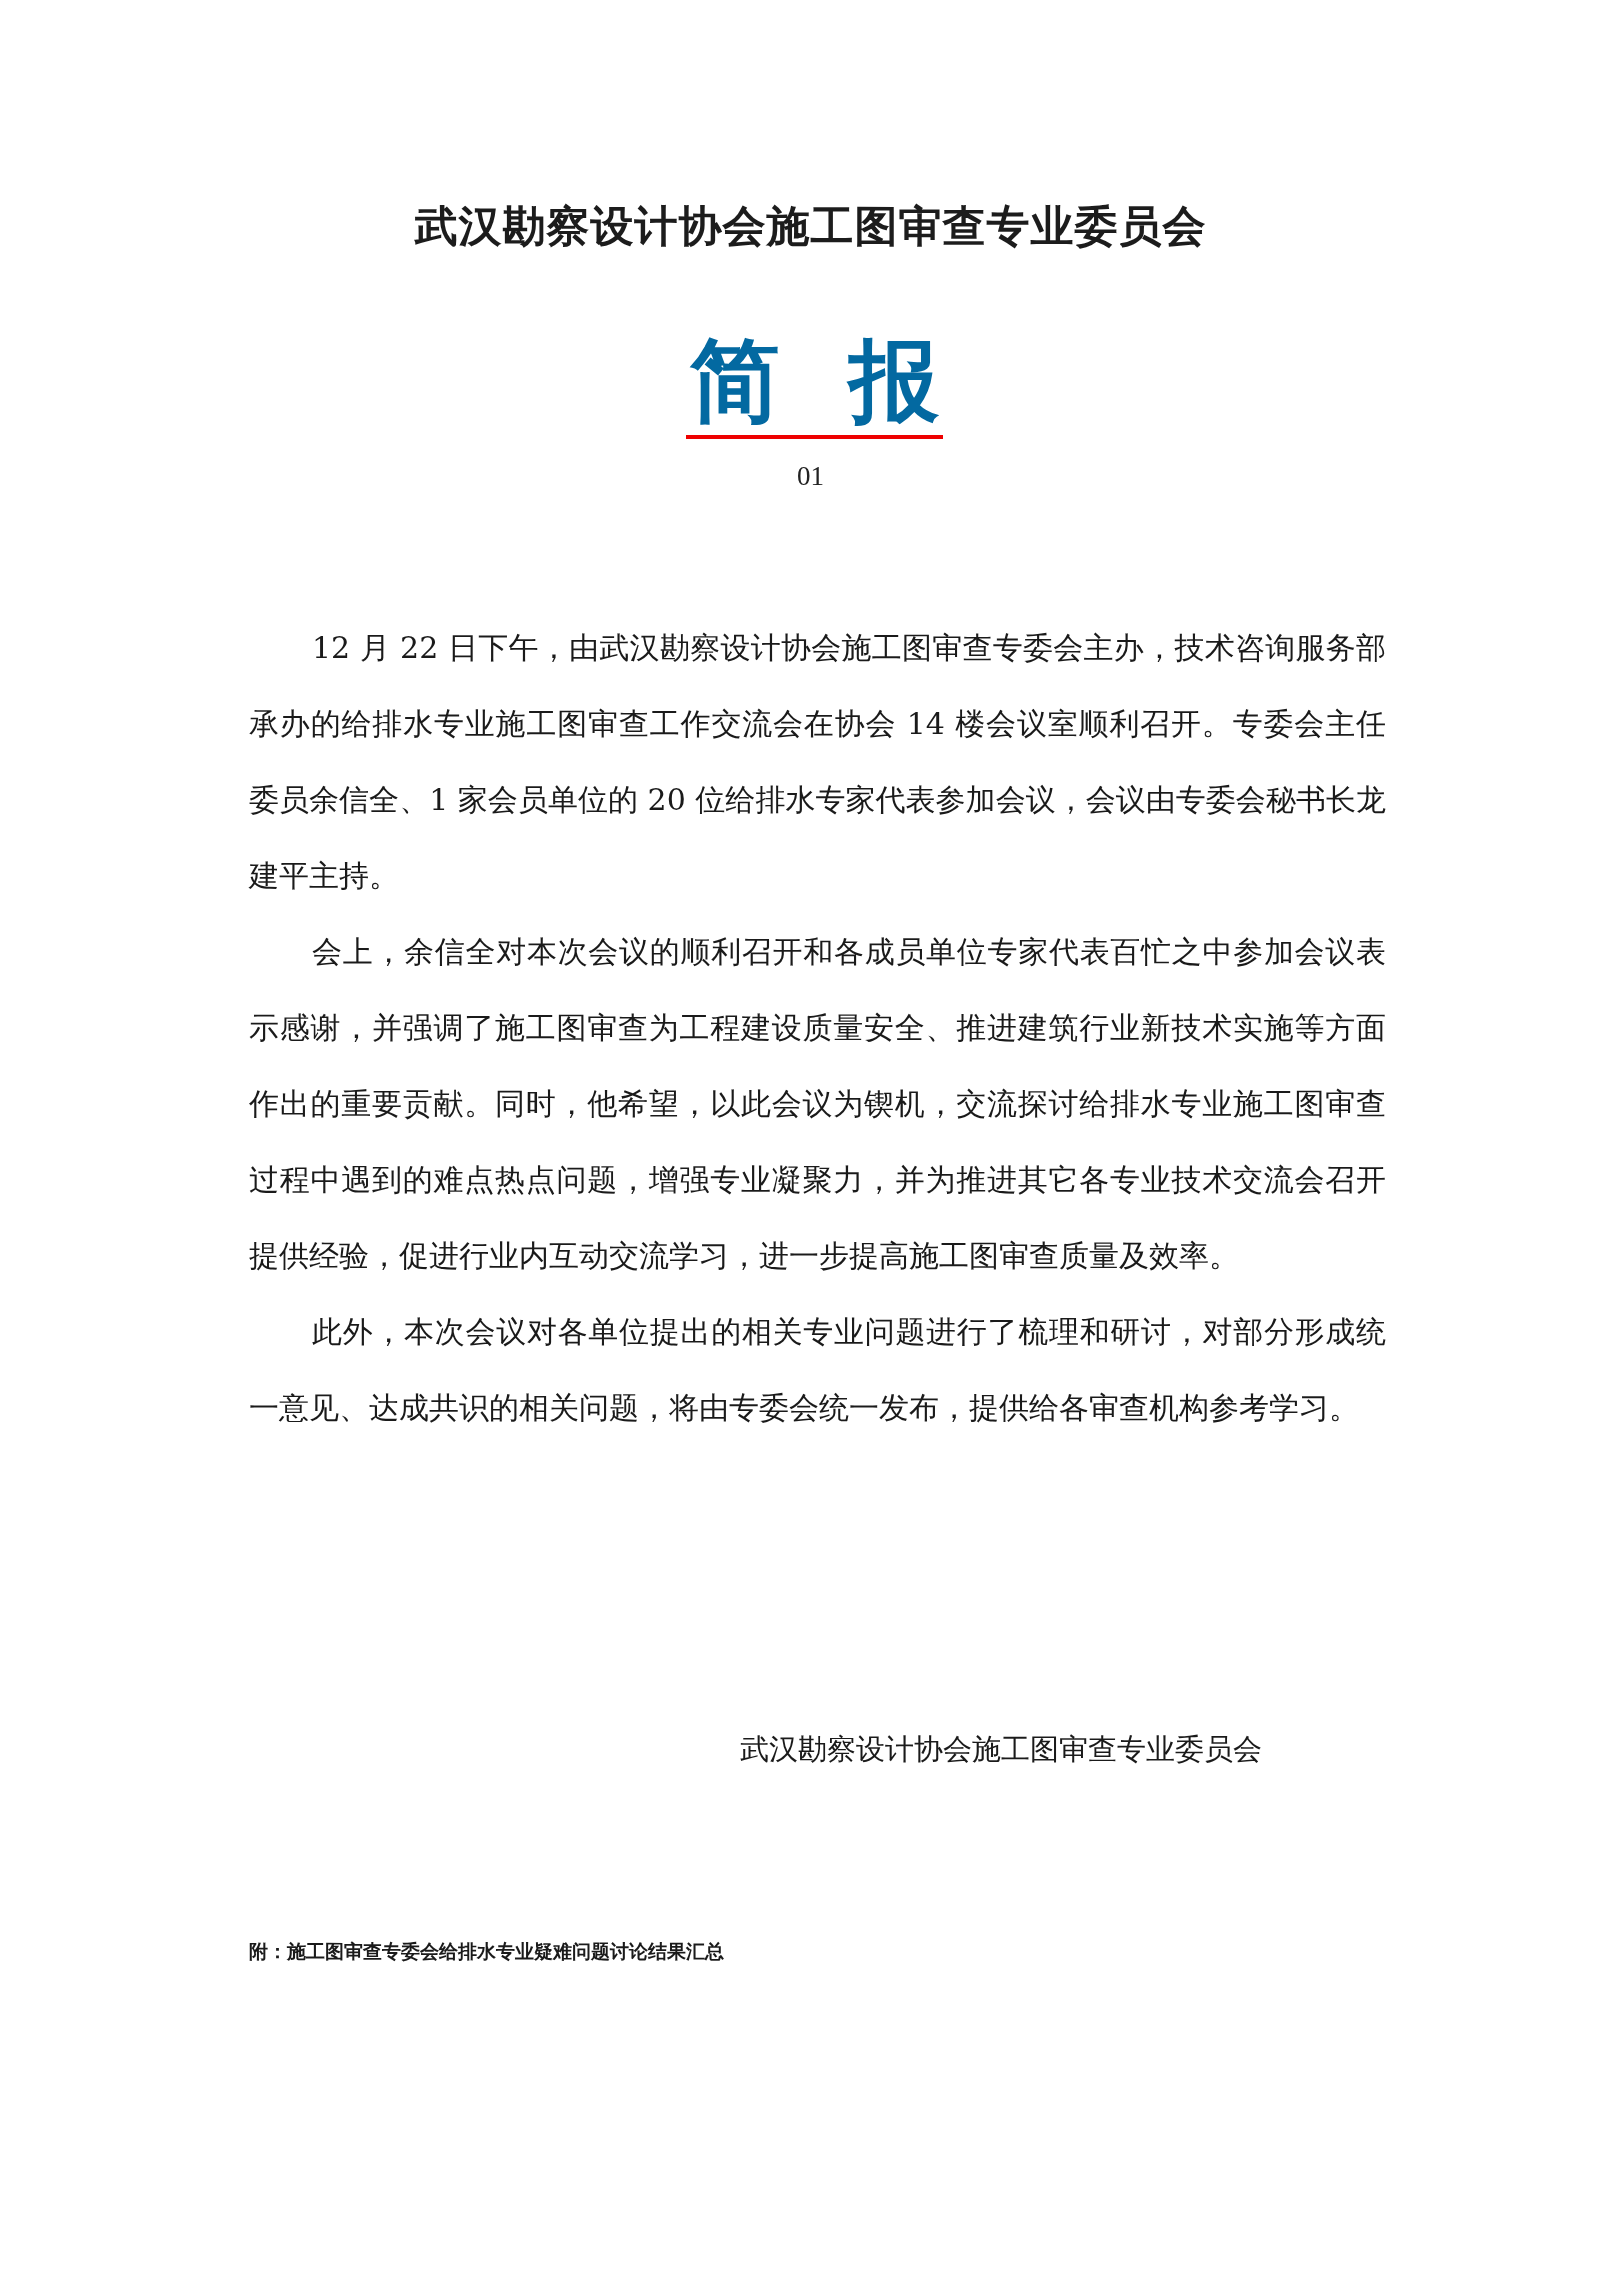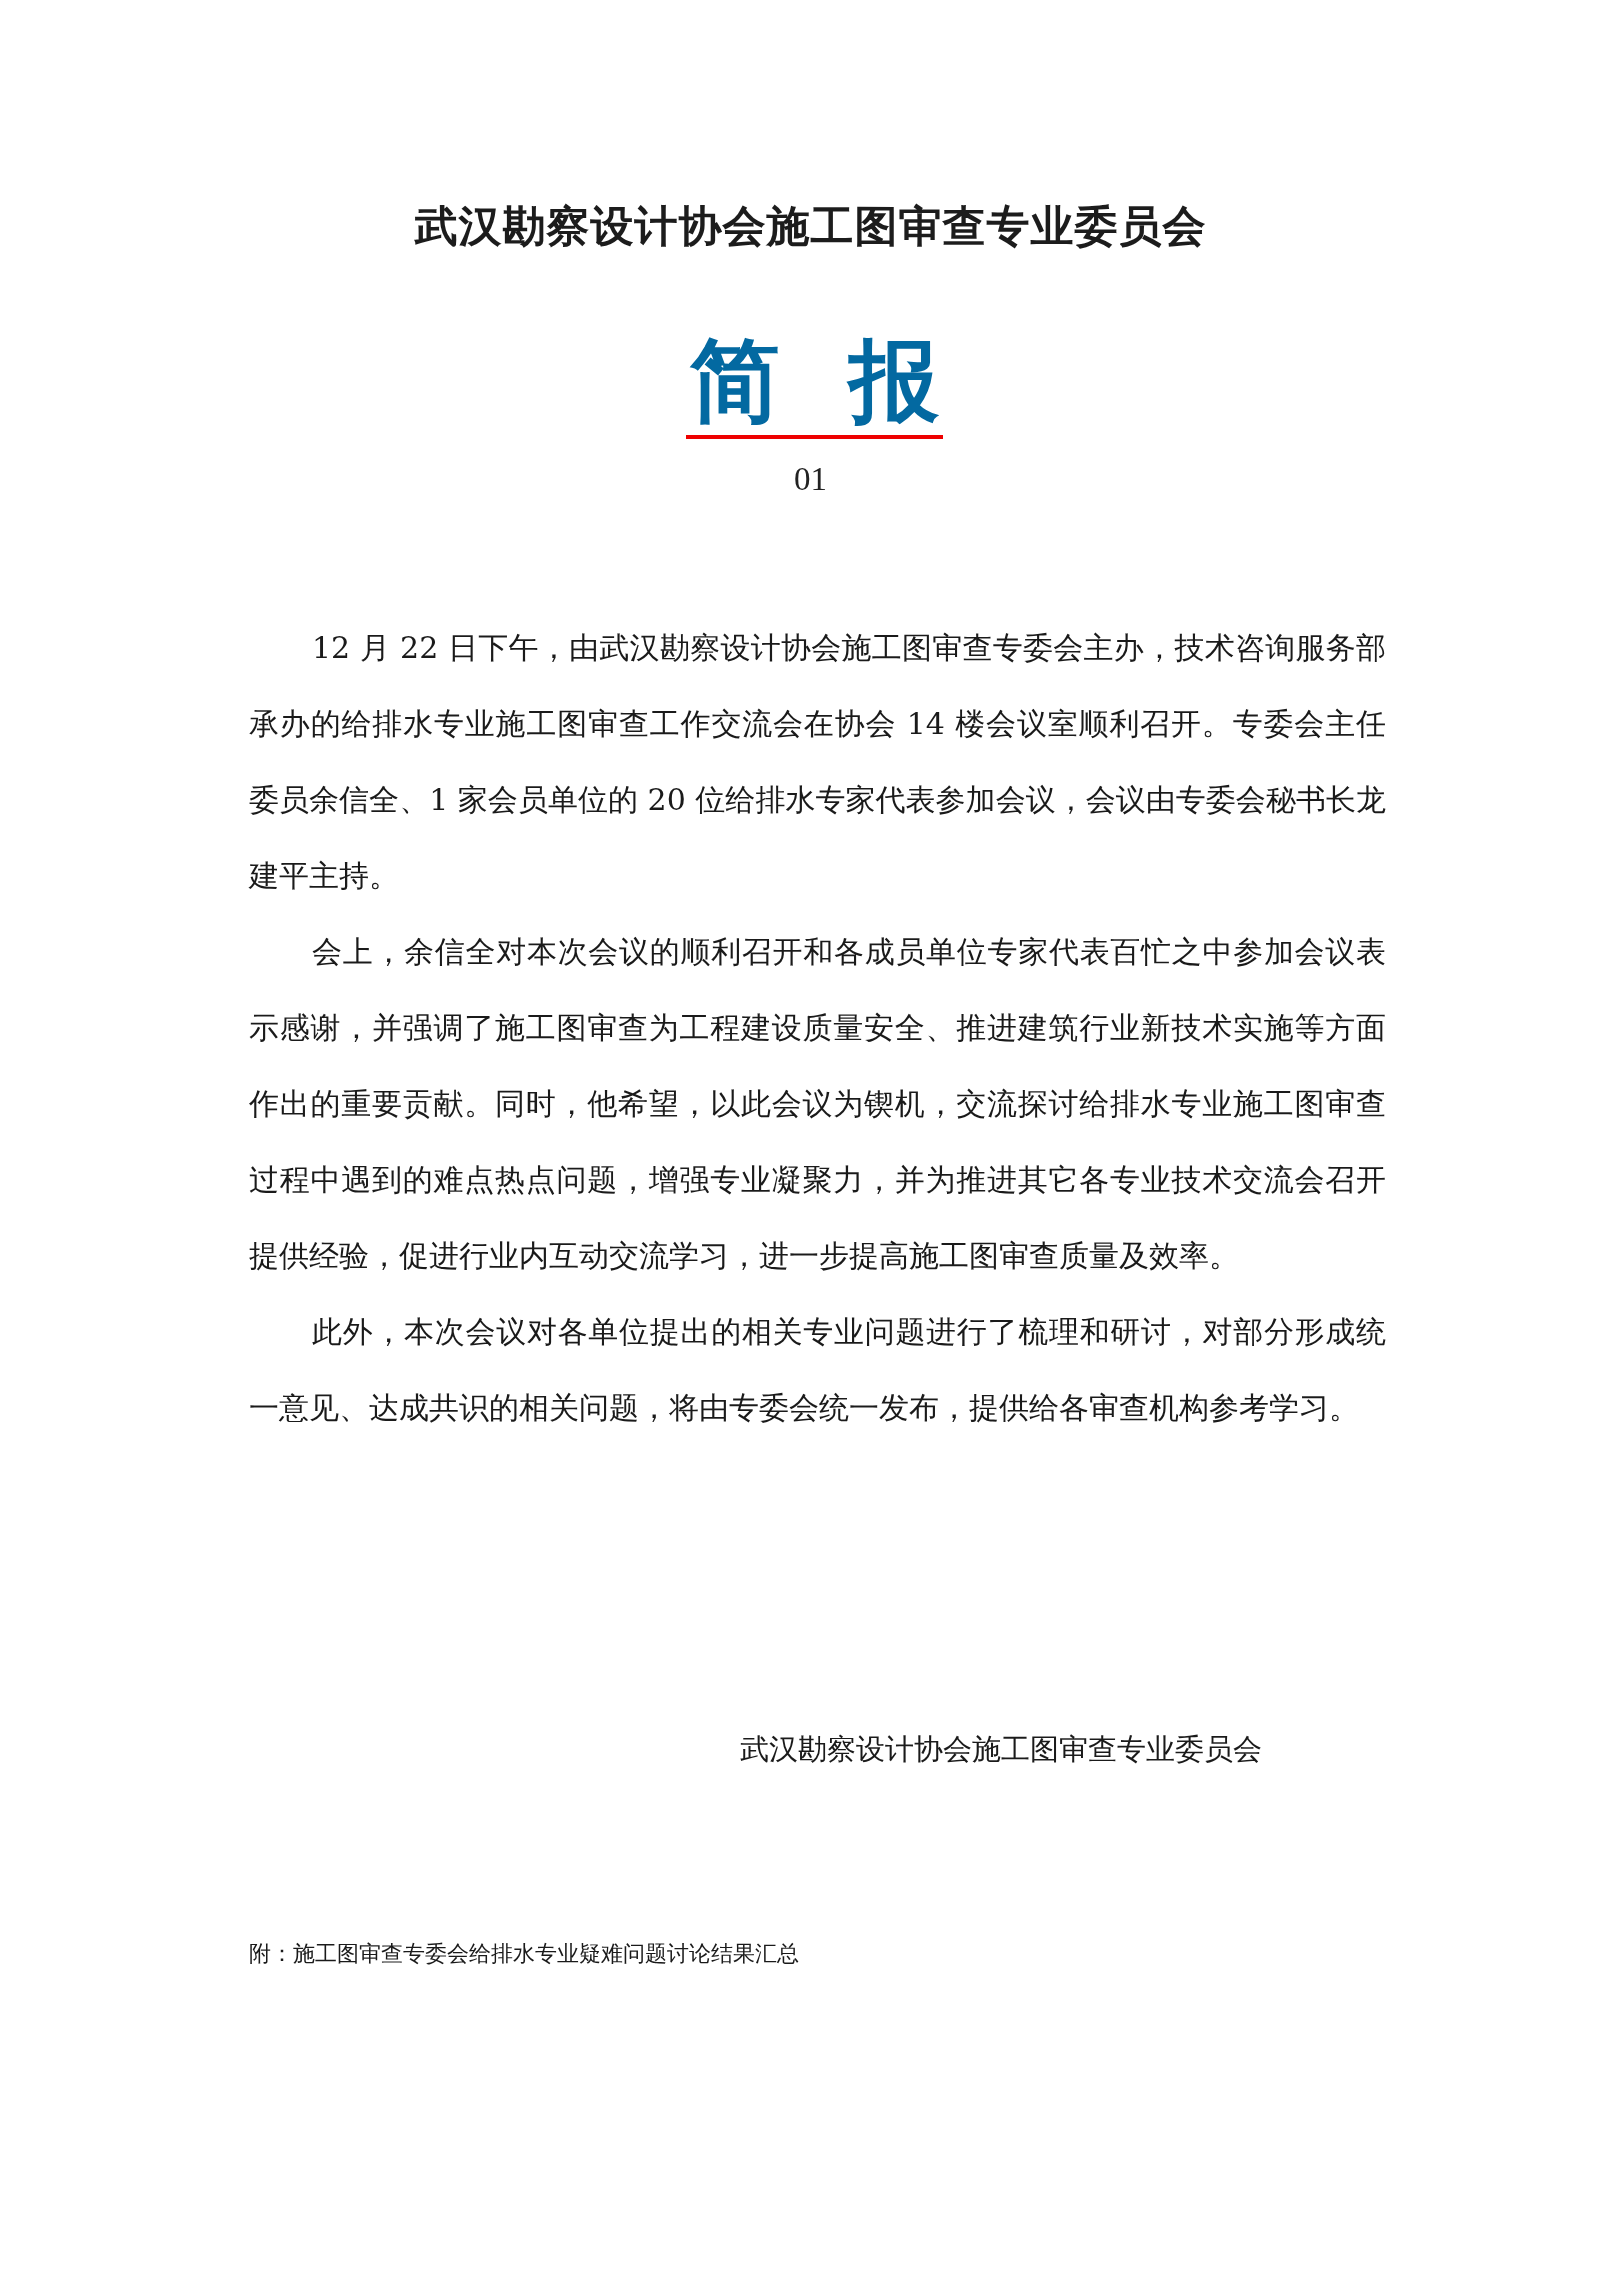--- a/index.html
+++ b/index.html
@@ -7,28 +7,28 @@
          font-family: "DejaVu Serif", "Liberation Serif", serif; color: #1a1a1a; }
   .org-title { position: absolute; top: 198px; left: 0; width: 1621px; text-align: center;
                font-family: "DejaVu Sans", "Liberation Sans", sans-serif; font-weight: bold;
                font-size: 43px; letter-spacing: 1px; color: #1c1c1c; }
   .brief-title { position: absolute; top: 329px; left: 686px; width: 257px; height: 106px;
                  border-bottom: 4.9px solid #ee0000; color: #0369a1; text-align: center;
                  font-family: "DejaVu Serif", serif; font-weight: bold; font-size: 90px; line-height: 102px; }
   .brief-title span { display: inline-block; }
   .brief-title .gap { width: 69px; }
   .issue-no { position: absolute; top: 461px; left: 0; width: 1621px; text-align: center;
-              font-family: "Liberation Serif", serif; font-size: 33px; color: #222; }
+              font-family: "Liberation Serif", serif; font-size: 27px; color: #222; }
   .body { position: absolute; top: 610px; left: 249px; width: 1137px; font-size: 30px;
           line-height: 76px; text-align: justify; }
   .body p { margin: 0; text-indent: 63px; }
   .sign { position: absolute; top: 1727px; left: 740px; width: 608px; text-align: left;
           font-size: 29px; line-height: 45px; }
   .sign .date { padding-left: 88px; }
-  .attach { position: absolute; top: 1939px; left: 249px; font-size: 22px; }
+  .attach { position: absolute; top: 1939px; left: 249px; font-size: 19px; font-weight: bold; }
 </style>
 </head>
 <body>
 
 <div>
   <div class="org-title">武汉勘察设计协会施工图审查专业委员会</div>
 
   <div class="brief-title">
     <span>简</span><span class="gap"></span><span>报</span>
   </div>

